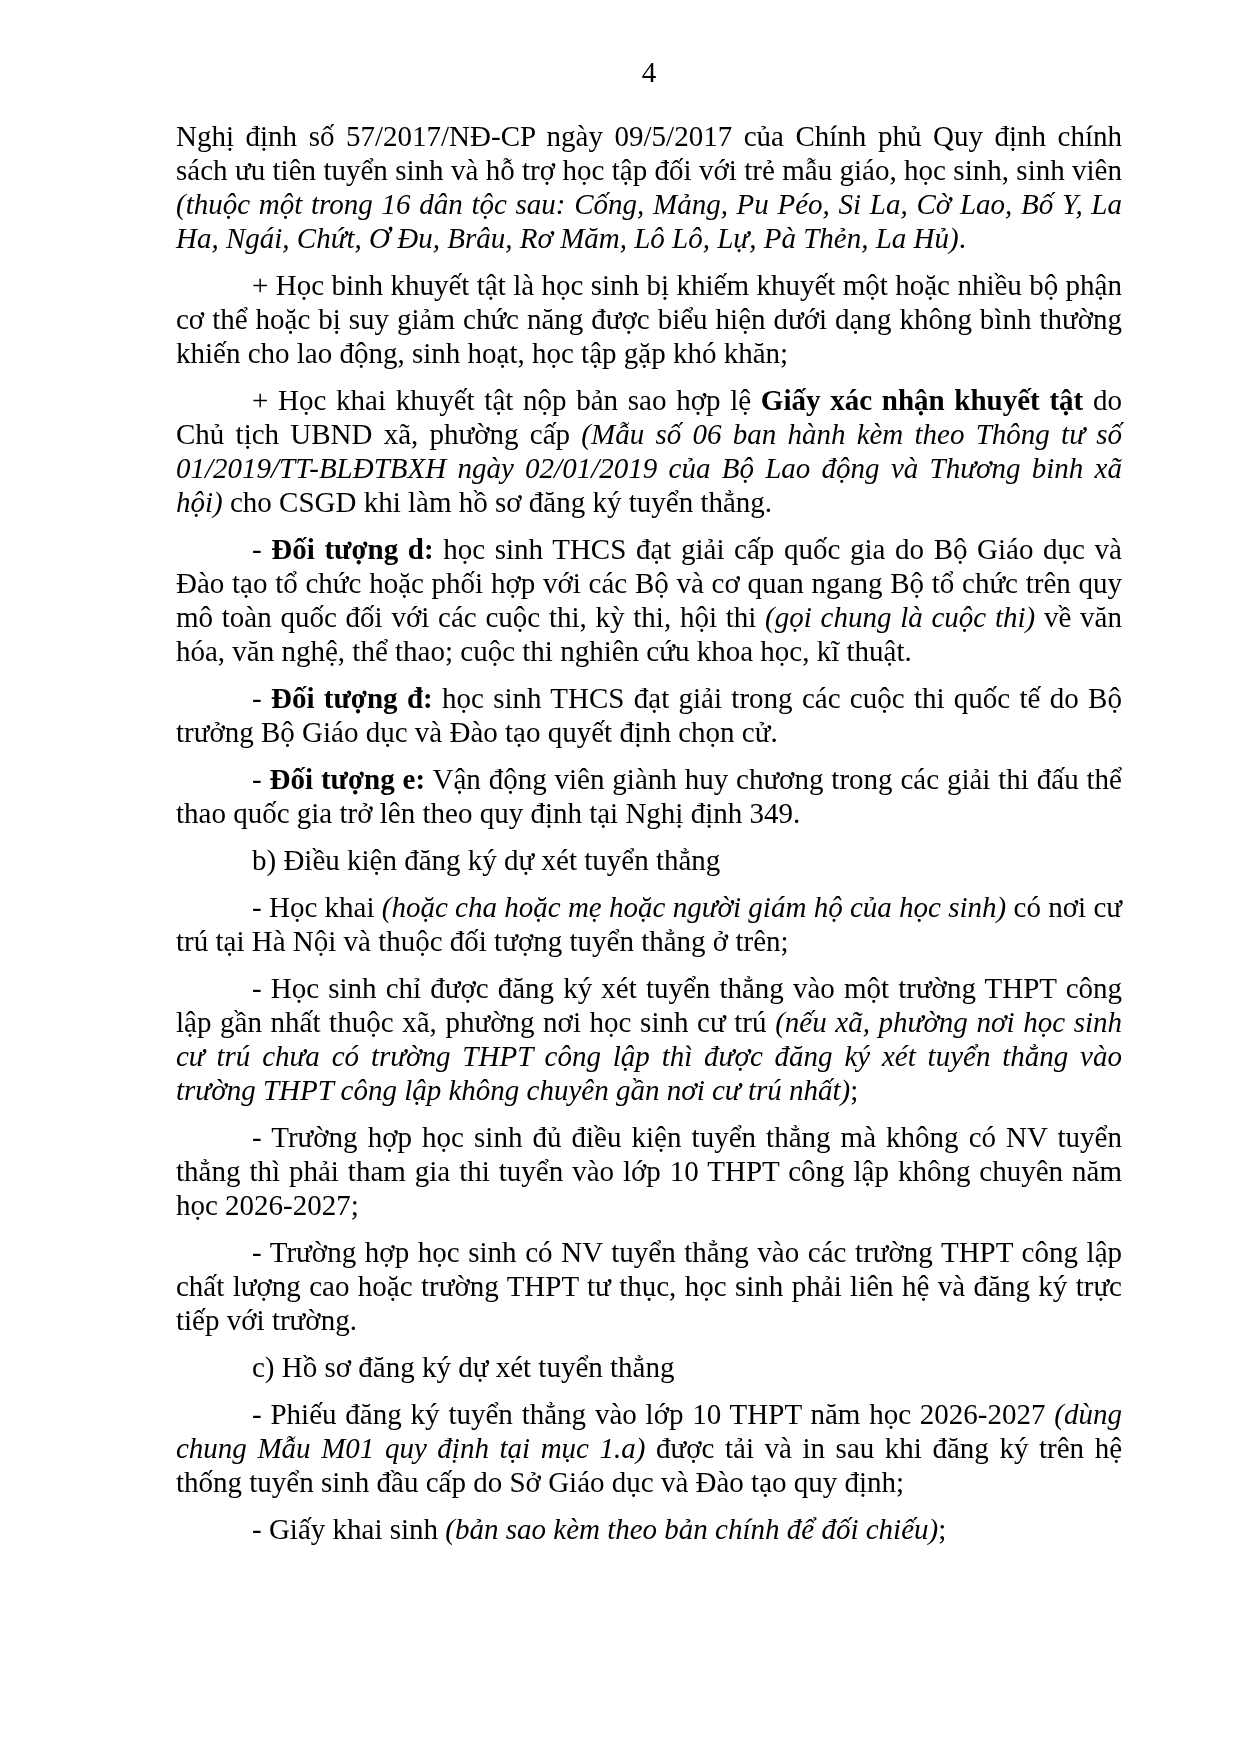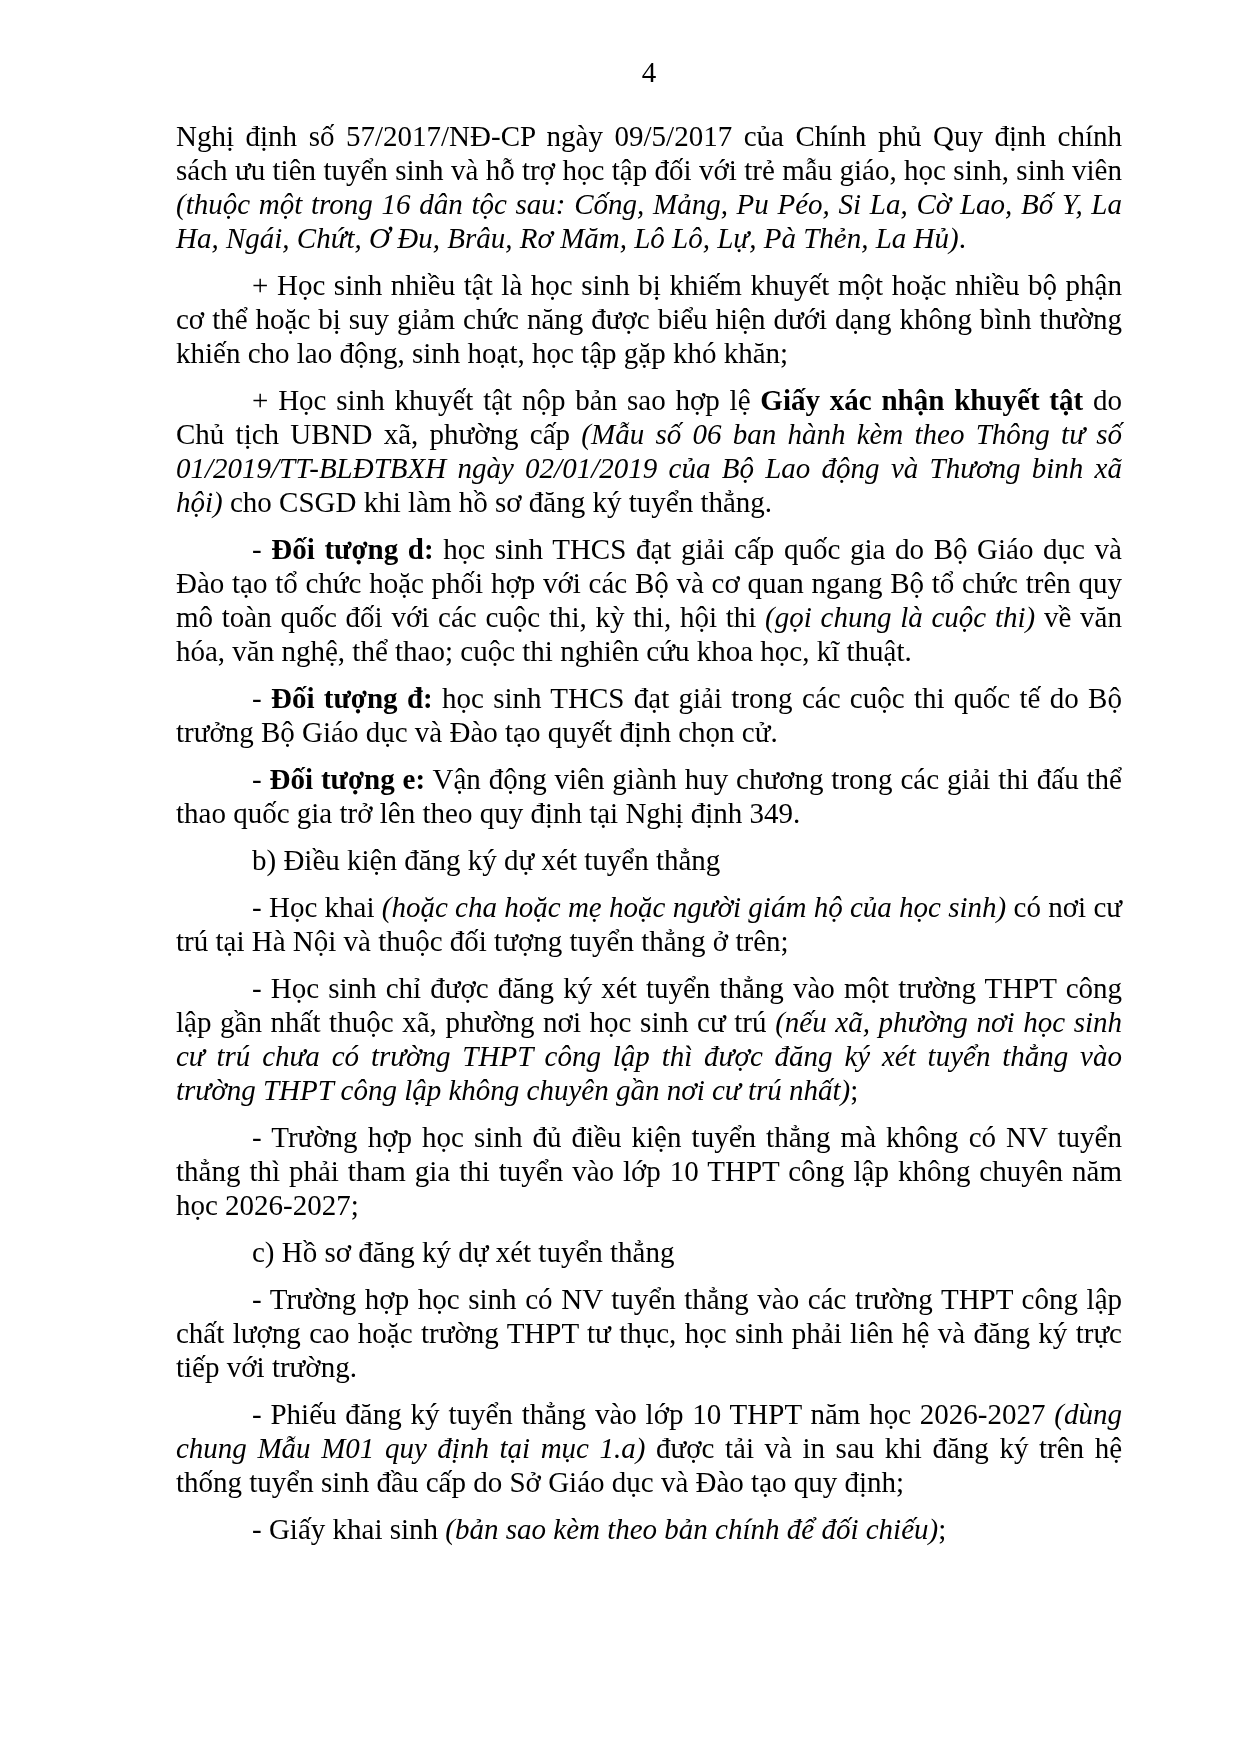--- a/index.html
+++ b/index.html
@@ -36,27 +36,27 @@
 </style>
 </head>
 <body>
 
 <div class="page">
   <header class="page-header">
     <span class="page-number">4</span>
   </header>
   <main class="doc-body" id="doc-body">
       <p class="para"><span>Nghị định số 57/2017/NĐ-CP ngày 09/5/2017 của Chính phủ Quy định chính sách ưu tiên tuyển sinh và hỗ trợ học tập đối với trẻ mẫu giáo, học sinh, sinh viên </span><span class="i">(thuộc một trong 16 dân tộc sau: Cống, Mảng, Pu Péo, Si La, Cờ Lao, Bố Y, La Ha, Ngái, Chứt, Ơ Đu, Brâu, Rơ Măm, Lô Lô, Lự, Pà Thẻn, La Hủ)</span><span>.</span></p>
-      <p class="para indent"><span>+ Học sinh nhiều tật là học sinh bị khiếm khuyết một hoặc nhiều bộ phận cơ thể hoặc bị suy giảm chức năng được biểu hiện dưới dạng không bình thường khiến cho lao động, sinh hoạt, học tập gặp khó khăn;</span></p>
-      <p class="para indent"><span>+ Học sinh khuyết tật nộp bản sao hợp lệ </span><span class="b">Giấy xác nhận khuyết tật</span><span> do Chủ tịch UBND xã, phường cấp </span><span class="i">(Mẫu số 06 ban hành kèm theo Thông tư số 01/2019/TT-BLĐTBXH ngày 02/01/2019 của Bộ Lao động và Thương binh xã hội)</span><span> cho CSGD khi làm hồ sơ đăng ký tuyển thẳng.</span></p>
+      <p class="para indent"><span>+ Học binh khuyết tật là học sinh bị khiếm khuyết một hoặc nhiều bộ phận cơ thể hoặc bị suy giảm chức năng được biểu hiện dưới dạng không bình thường khiến cho lao động, sinh hoạt, học tập gặp khó khăn;</span></p>
+      <p class="para indent"><span>+ Học khai khuyết tật nộp bản sao hợp lệ </span><span class="b">Giấy xác nhận khuyết tật</span><span> do Chủ tịch UBND xã, phường cấp </span><span class="i">(Mẫu số 06 ban hành kèm theo Thông tư số 01/2019/TT-BLĐTBXH ngày 02/01/2019 của Bộ Lao động và Thương binh xã hội)</span><span> cho CSGD khi làm hồ sơ đăng ký tuyển thẳng.</span></p>
       <p class="para indent"><span>- </span><span class="b">Đối tượng d:</span><span> học sinh THCS đạt giải cấp quốc gia do Bộ Giáo dục và Đào tạo tổ chức hoặc phối hợp với các Bộ và cơ quan ngang Bộ tổ chức trên quy mô toàn quốc đối với các cuộc thi, kỳ thi, hội thi </span><span class="i">(gọi chung là cuộc thi)</span><span> về văn hóa, văn nghệ, thể thao; cuộc thi nghiên cứu khoa học, kĩ thuật.</span></p>
       <p class="para indent"><span>- </span><span class="b">Đối tượng đ:</span><span> học sinh THCS đạt giải trong các cuộc thi quốc tế do Bộ trưởng Bộ Giáo dục và Đào tạo quyết định chọn cử.</span></p>
       <p class="para indent"><span>- </span><span class="b">Đối tượng e:</span><span> Vận động viên giành huy chương trong các giải thi đấu thể thao quốc gia trở lên theo quy định tại Nghị định 349.</span></p>
       <p class="para indent"><span>b) Điều kiện đăng ký dự xét tuyển thẳng</span></p>
       <p class="para indent"><span>- Học khai </span><span class="i">(hoặc cha hoặc mẹ hoặc người giám hộ của học sinh)</span><span> có nơi cư trú tại Hà Nội và thuộc đối tượng tuyển thẳng ở trên;</span></p>
       <p class="para indent"><span>- Học sinh chỉ được đăng ký xét tuyển thẳng vào một trường THPT công lập gần nhất thuộc xã, phường nơi học sinh cư trú </span><span class="i">(nếu xã, phường nơi học sinh cư trú chưa có trường THPT công lập thì được đăng ký xét tuyển thẳng vào trường THPT công lập không chuyên gần nơi cư trú nhất)</span><span>;</span></p>
       <p class="para indent"><span>- Trường hợp học sinh đủ điều kiện tuyển thẳng mà không có NV tuyển thẳng thì phải tham gia thi tuyển vào lớp 10 THPT công lập không chuyên năm học 2026-2027;</span></p>
+      <p class="para indent"><span>- Trường hợp học sinh có NV tuyển thẳng vào các trường THPT công lập chất lượng cao hoặc trường THPT tư thục, học sinh phải liên hệ và đăng ký trực tiếp với trường.</span></p>
       <p class="para indent"><span>c) Hồ sơ đăng ký dự xét tuyển thẳng</span></p>
-      <p class="para indent"><span>- Trường hợp học sinh có NV tuyển thẳng vào các trường THPT công lập chất lượng cao hoặc trường THPT tư thục, học sinh phải liên hệ và đăng ký trực tiếp với trường.</span></p>
       <p class="para indent"><span>- Phiếu đăng ký tuyển thẳng vào lớp 10 THPT năm học 2026-2027 </span><span class="i">(dùng chung Mẫu M01 quy định tại mục 1.a)</span><span> được tải và in sau khi đăng ký trên hệ thống tuyển sinh đầu cấp do Sở Giáo dục và Đào tạo quy định;</span></p>
       <p class="para indent"><span>- Giấy khai sinh </span><span class="i">(bản sao kèm theo bản chính để đối chiếu)</span><span>;</span></p>
     </main>
 </div>
 
 </body></html>

